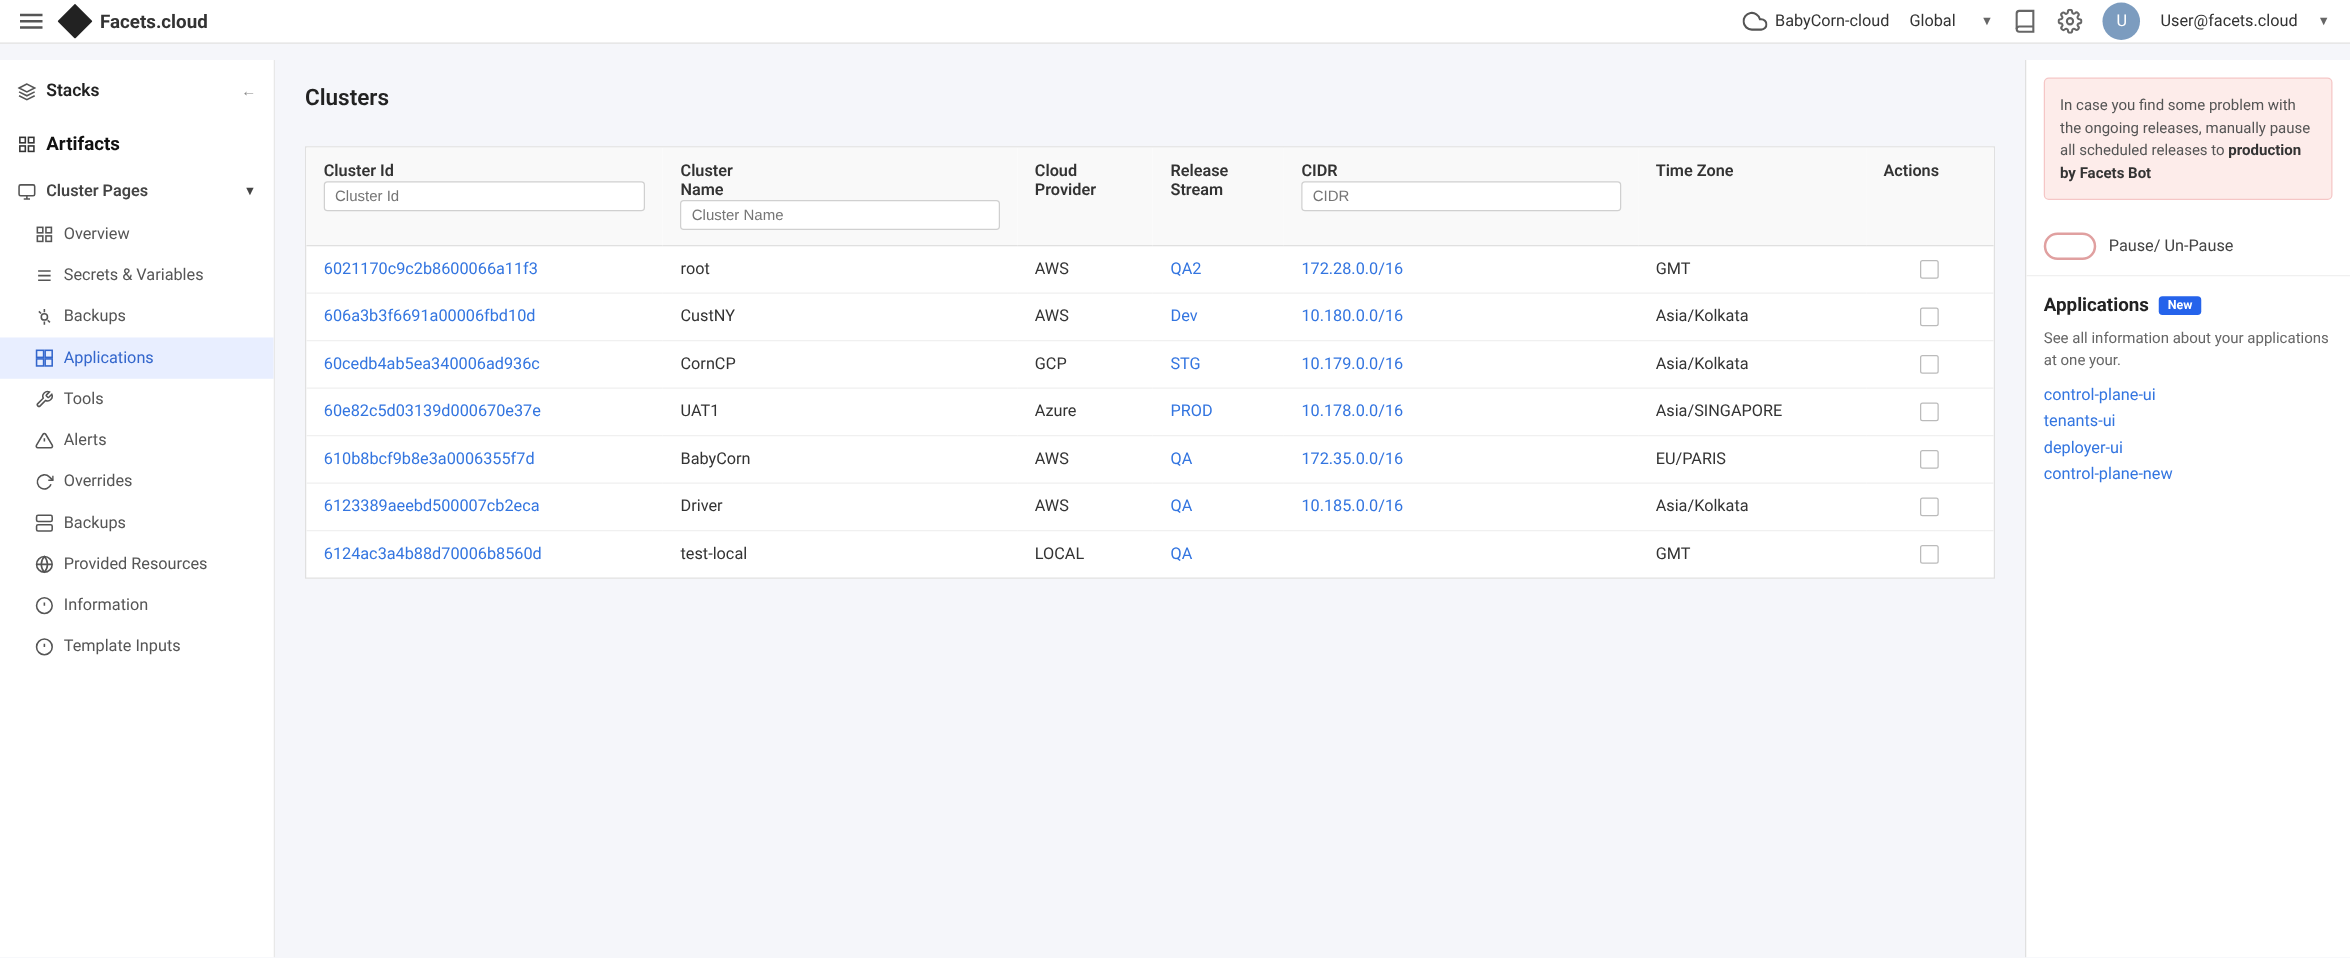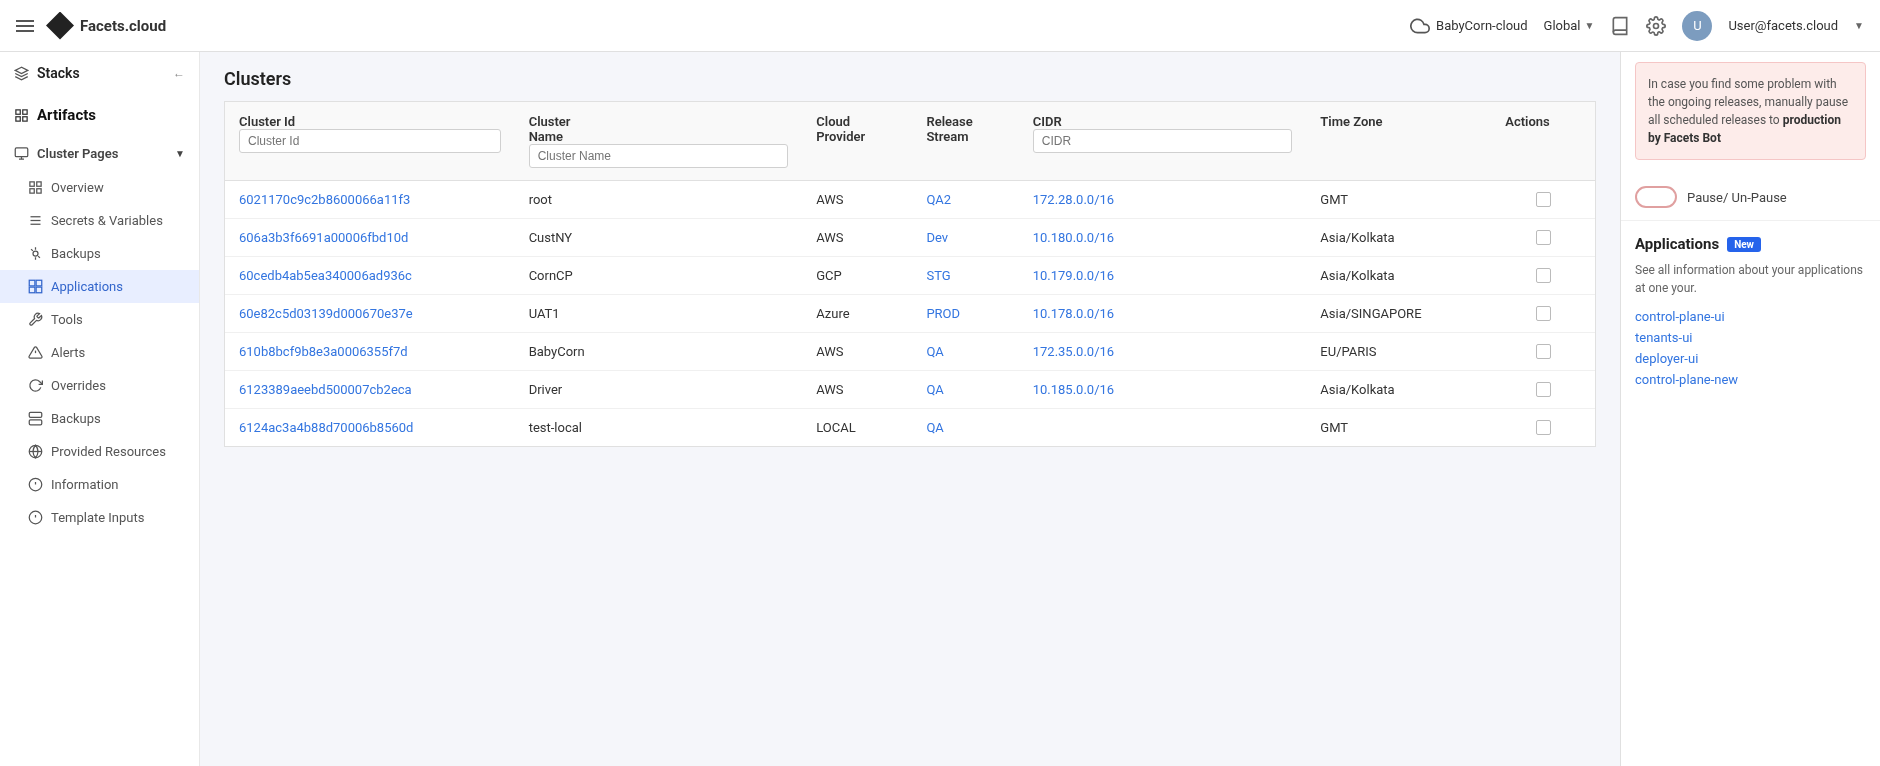--- a/index.html
+++ b/index.html
@@ -1,47 +1,47 @@
 <!DOCTYPE html>
 <html><head>
   <meta charset="utf-8">
   <style>
     * { box-sizing: border-box; margin: 0; padding: 0; }
     body { font-family: -apple-system, BlinkMacSystemFont, 'Segoe UI', Roboto, sans-serif; font-size: 13px; background: #f5f6fa; color: #333; height: 766px; overflow: hidden; }
     
     
-    .topbar { display: flex; align-items: center; height: 52px; background: #fff; border-bottom: 1px solid #e0e0e0; padding: 0 16px; position: fixed; top: 0; left: 0; right: 0; z-index: 100; }
+    .topbar { display: flex; align-items: center; height: 35px; background: #fff; border-bottom: 1px solid #e0e0e0; padding: 0 16px; position: fixed; top: 0; left: 0; right: 0; z-index: 100; }
     .topbar-left { display: flex; align-items: center; gap: 12px; }
     .hamburger { cursor: pointer; display: flex; flex-direction: column; gap: 3px; }
     .hamburger span { display: block; width: 18px; height: 2px; background: #555; }
     .logo { display: flex; align-items: center; gap: 6px; font-weight: 700; font-size: 15px; }
     .logo-icon { width: 28px; height: 28px; background: #222; clip-path: polygon(50% 0%, 100% 50%, 50% 100%, 0% 50%); }
     .topbar-right { display: flex; align-items: center; gap: 16px; margin-left: auto; }
     .cloud-selector { display: flex; align-items: center; gap: 6px; font-size: 13px; cursor: pointer; }
-    .global-selector { display: flex; align-items: center; gap: 4px; font-size: 13px; cursor: pointer; }
+    .global-selector { display: flex; align-items: center; gap: 20px; font-size: 13px; cursor: pointer; }
     .book-icon, .gear-icon { width: 20px; height: 20px; display: flex; align-items: center; justify-content: center; cursor: pointer; color: #666; font-size: 16px; }
     .user-avatar { width: 30px; height: 30px; border-radius: 50%; background: #7c9cbf; display: flex; align-items: center; justify-content: center; color: white; font-size: 13px; cursor: pointer; }
     .user-name { font-size: 13px; cursor: pointer; }
     .chevron-down { font-size: 10px; color: #666; }
 
     
     .layout { display: flex; height: 766px; padding-top: 48px; }
 
     
-    .sidebar { width: 200px; background: #fff; border-right: 1px solid #e8e8e8; overflow-y: auto; flex-shrink: 0; display: flex; flex-direction: column; }
+    .sidebar { width: 220px; background: #fff; border-right: 1px solid #e8e8e8; overflow-y: auto; flex-shrink: 0; display: flex; flex-direction: column; }
     .sidebar-section-header { display: flex; align-items: center; justify-content: space-between; padding: 10px 14px; font-size: 13px; font-weight: 600; color: #444; cursor: pointer; }
     .sidebar-item { display: flex; align-items: center; gap: 8px; padding: 9px 14px; font-size: 13px; color: #555; cursor: pointer; transition: background 0.15s; }
     .sidebar-item.active { background: #e8eeff; color: #3366cc; }
     .sidebar-item svg { width: 15px; height: 15px; flex-shrink: 0; }
     .sidebar-collapse-btn { background: none; border: none; cursor: pointer; color: #888; font-size: 12px; }
     .sidebar-top { display: flex; align-items: center; justify-content: space-between; padding: 8px 14px 4px 14px; }
 
     
     .main { flex: 1; overflow-y: auto; padding: 20px 24px; background: #f5f6fa; }
-    .page-title { font-size: 18px; font-weight: 600; margin-bottom: 12px; color: #222; }
+    .page-title { font-size: 18px; font-weight: 600; margin-bottom: 28px; color: #222; }
 
     
     .table-container { background: #fff; border: 1px solid #e0e0e0; border-radius: 0; overflow: hidden; }
     table { width: 100%; border-collapse: collapse; }
     thead th { background: #f9f9f9; padding: 12px 14px; text-align: left; font-weight: 600; font-size: 13px; color: #333; border-bottom: 1px solid #e0e0e0; vertical-align: top; }
     tbody td { padding: 11px 14px; border-bottom: 1px solid #f0f0f0; font-size: 13px; color: #333; }
     tbody tr:last-child td { border-bottom: none; }
     .cluster-id-link { color: #3375e0; text-decoration: none; }
     .filter-input { border: 1px solid #d0d0d0; border-radius: 3px; padding: 4px 8px; font-size: 12px; width: 100%; color: #999; }
     .checkbox-cell { display: flex; align-items: center; justify-content: center; }

